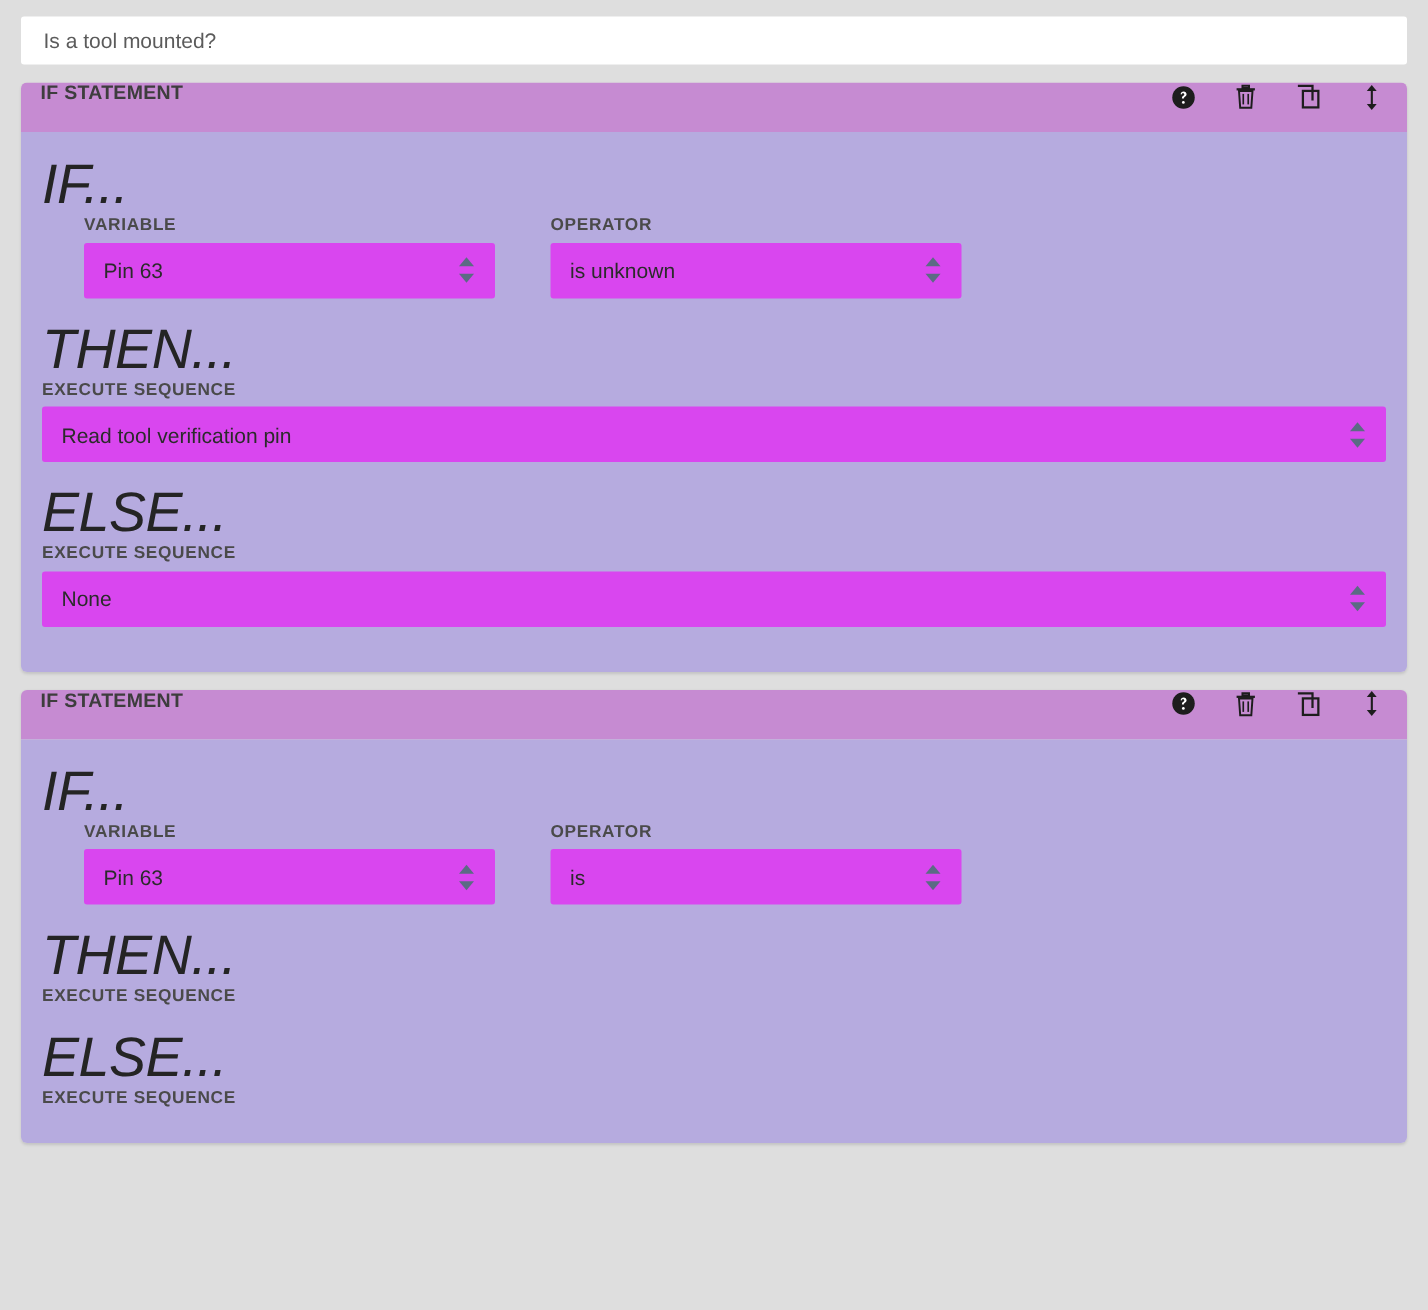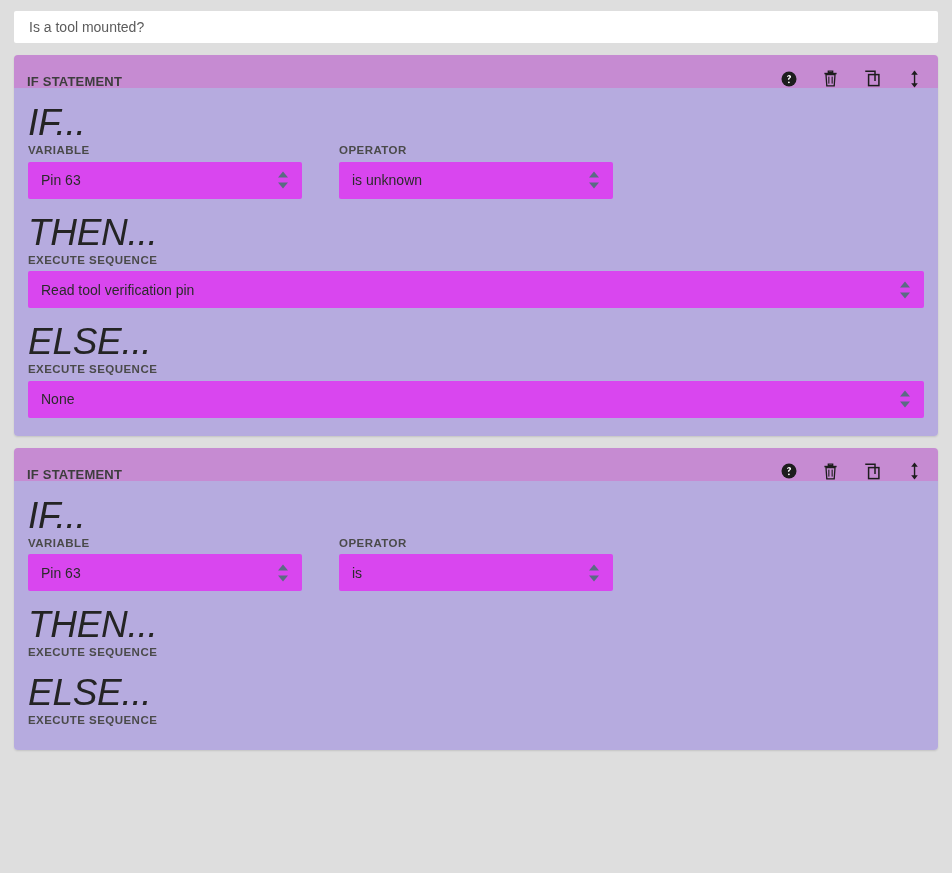--- a/index.html
+++ b/index.html
@@ -47,21 +47,21 @@
   .step-card {
     margin: 12px 14px 0 14px;
     border-radius: 4px;
     overflow: hidden;
     box-shadow: 0 1px 2px rgba(0,0,0,0.12);
   }
   .step-header {
     background: #c68bd2;
     height: 33px;
     display: flex;
-    align-items: flex-end;
+    align-items: flex-start;
     padding: 0 14px 0 13px;
     box-sizing: border-box;
   }
   .step-title {
     font-size: 13px;
     font-weight: bold;
     color: #3d3d3d;
     letter-spacing: 0.2px;
     flex: 1 1 auto;
     line-height: 1;
@@ -109,20 +109,21 @@
     margin: 0 0 5px 0;
     line-height: 1.1;
     text-transform: uppercase;
     user-select: none;
   }
 
   
   .if-row {
     display: flex;
     gap: 37px;
+    margin-left: 28px;
   }
   .col-variable { width: 274px; flex: 0 0 274px; }
   .col-operator { width: 274px; flex: 0 0 274px; }
   .col-value    { width: 273px; flex: 0 0 273px; }
   .full-row { width: 100%; }
 
   .fake-select {
     position: relative;
     background: #d946ef;
     height: 37px;
@@ -168,21 +169,21 @@
     border: none;
     outline: none;
     border-radius: 2px;
     font-family: "Liberation Sans", sans-serif;
     font-size: 14px;
     color: #2b2b2b;
     padding: 0 13px;
     display: block;
   }
 
-  .seq-select { margin-bottom: 0; }
+  .seq-select { margin-bottom: 12px; }
 </style>
 </head>
 <body>
 
 <div class="page">
 
   <div class="name-input-wrap">
     <input class="name-input" type="text" value="Is a tool mounted?" style="">
   </div>
 

